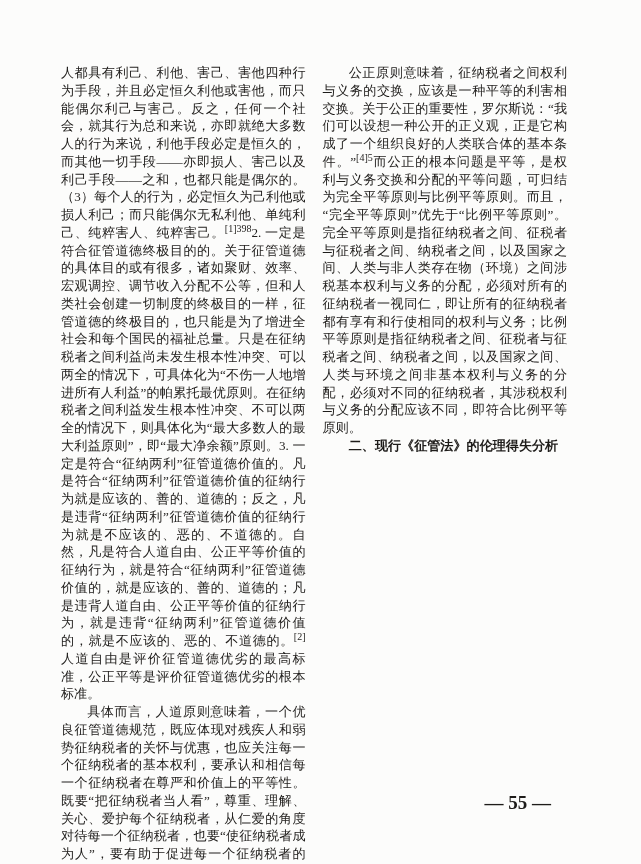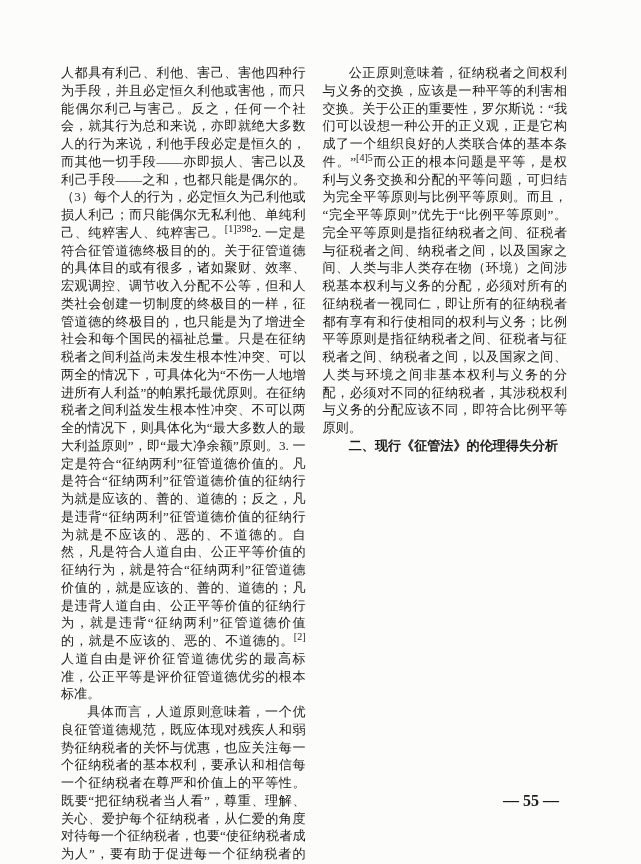--- a/index.html
+++ b/index.html
@@ -32,23 +32,23 @@
   }
   sup.cite {
     font-size:10px;
     line-height:0;
     vertical-align:super;
     letter-spacing:0;
   }
   .footer {
     position:absolute;
     top:792px;
-    right:68px;
+    right:76px;
     font-weight:700;
-    font-size:16px;
+    font-size:19px;
     font-family:"Liberation Serif","DejaVu Serif",serif;
   }
 </style>
 </head>
 <body>
 
 <div class="page">
   <div class="columns">
     <div class="col">
         <p class="para">人都具有利己、利他、害己、害他四种行为手段，并且必定恒久利他或害他，而只能偶尔利己与害己。反之，任何一个社会，就其行为总和来说，亦即就绝大多数人的行为来说，利他手段必定是恒久的，而其他一切手段——亦即损人、害己以及利己手段——之和，也都只能是偶尔的。（3）每个人的行为，必定恒久为己利他或损人利己；而只能偶尔无私利他、单纯利己、纯粹害人、纯粹害己。<sup class="cite">[1]398</sup>2. 一定是符合征管道德终极目的的。关于征管道德的具体目的或有很多，诸如聚财、效率、宏观调控、调节收入分配不公等，但和人类社会创建一切制度的终极目的一样，征管道德的终极目的，也只能是为了增进全社会和每个国民的福祉总量。只是在征纳税者之间利益尚未发生根本性冲突、可以两全的情况下，可具体化为“不伤一人地增进所有人利益”的帕累托最优原则。在征纳税者之间利益发生根本性冲突、不可以两全的情况下，则具体化为“最大多数人的最大利益原则”，即“最大净余额”原则。3. 一定是符合“征纳两利”征管道德价值的。凡是符合“征纳两利”征管道德价值的征纳行为就是应该的、善的、道德的；反之，凡是违背“征纳两利”征管道德价值的征纳行为就是不应该的、恶的、不道德的。自然，凡是符合人道自由、公正平等价值的征纳行为，就是符合“征纳两利”征管道德价值的，就是应该的、善的、道德的；凡是违背人道自由、公正平等价值的征纳行为，就是违背“征纳两利”征管道德价值的，就是不应该的、恶的、不道德的。<sup class="cite">[2]</sup>人道自由是评价征管道德优劣的最高标准，公正平等是评价征管道德优劣的根本标准。</p>

